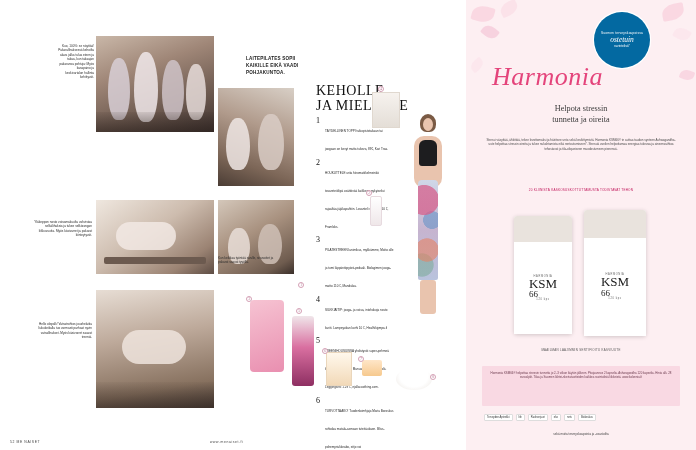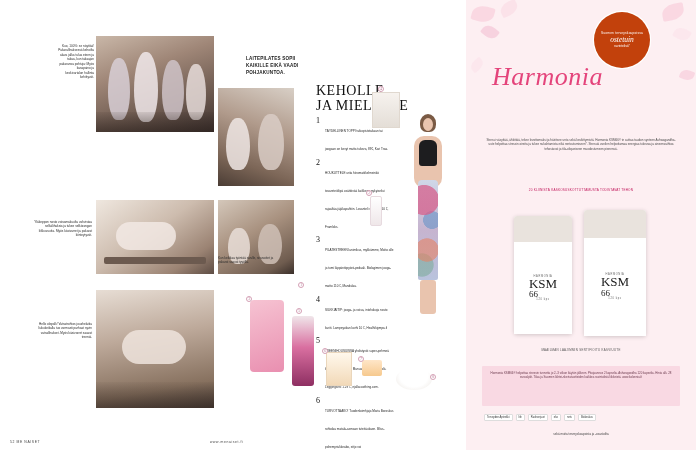--- a/index.html
+++ b/index.html
@@ -58,21 +58,21 @@
      color:#b06b8a; font-size:3.4px; display:flex; align-items:center; justify-content:center; background:#fff;
      font-family:"Liberation Serif", serif; }
 
   
   .folio { position:absolute; bottom:6px; font-size:3.4px; letter-spacing:.6px; color:#444; }
 
   
   .petal { position:absolute; border-radius:60% 10% 60% 10%; opacity:.55; }
   .badge {
     position:absolute; width:56px; height:56px; border-radius:50%;
-    background:#c2410c; color:#fff; display:flex; flex-direction:column;
+    background:#0369a1; color:#fff; display:flex; flex-direction:column;
     align-items:center; justify-content:center; text-align:center; line-height:1.15;
     box-shadow:0 0 0 1.2px #fff;
   }
   .badge .b1 { font-size:3.2px; letter-spacing:.2px; }
   .badge .b2 { font-family:"Liberation Serif", serif; font-style:italic; font-size:7.5px; margin:.5px 0; }
   .badge .b3 { font-size:3.2px; }
   .harmonia { position:absolute; font-family:"Liberation Serif", serif; font-style:italic; color:#e4447b; font-size:26px; letter-spacing:.5px; }
   .adsub { position:absolute; font-family:"Liberation Serif", serif; color:#3a3a3a; font-size:8.2px; line-height:1.3; text-align:center; }
   .adbody { position:absolute; font-size:3px; line-height:1.45; color:#4a4a4a; text-align:center; }
   .adclin { position:absolute; font-size:3.1px; color:#c2185b; text-align:center; letter-spacing:.2px; }
@@ -218,20 +218,24 @@
     <div class="petal" style="left:214px;top:70px;width:14px;height:10px;background:#f5c2d5;transform:rotate(20deg);"></div>
 
     <div class="badge" style="left:128px;top:12px;">
       <span class="b1">Suomen terveyskaupoissa</span>
       <span class="b2">ostetuin</span>
       <span class="b3">ravintelisä*</span>
     </div>
 
     <div class="harmonia" style="left:26px;top:62px;">Harmonia</div>
 
+    <div class="adsub" style="left:24px;top:104px;width:182px;">
+      <div>Helpota stressin</div>
+      <div>tunnetta ja oireita</div>
+    </div>
 
     <div class="adbody" style="left:20px;top:138px;width:190px;">Stressi väsyttää, ähkittää, tekee levottomaksi ja häiritsee unta sekä keskittymistä. Harmonia KSM66® in auttaa taudon synteen Ashwagandha-uute helpottaa stressin oireita ja tukee nukahtamista eikä rentoutumiseen*. Stressiä vanlien helpottamaa energiaa tukevaa ja aineenvaihtoa tehostavat ja tila-oliqueiseen muodostumeen pienensä.</div>
 
     <div class="adclin" style="left:30px;top:188px;width:170px;">20 KLIINISTÄ KASKOSUSKOTTUTTAMUSTA TODISTAVAT TEHON</div>
 
     <div class="jar" style="left:48px;top:216px;width:58px;height:118px;background:#fff;box-shadow:0 1px 4px rgba(0,0,0,.18);">
       <div class="lid"></div>
       <div class="label">
         <span class="brand">HARMONIA</span>
         <span class="ksm">

